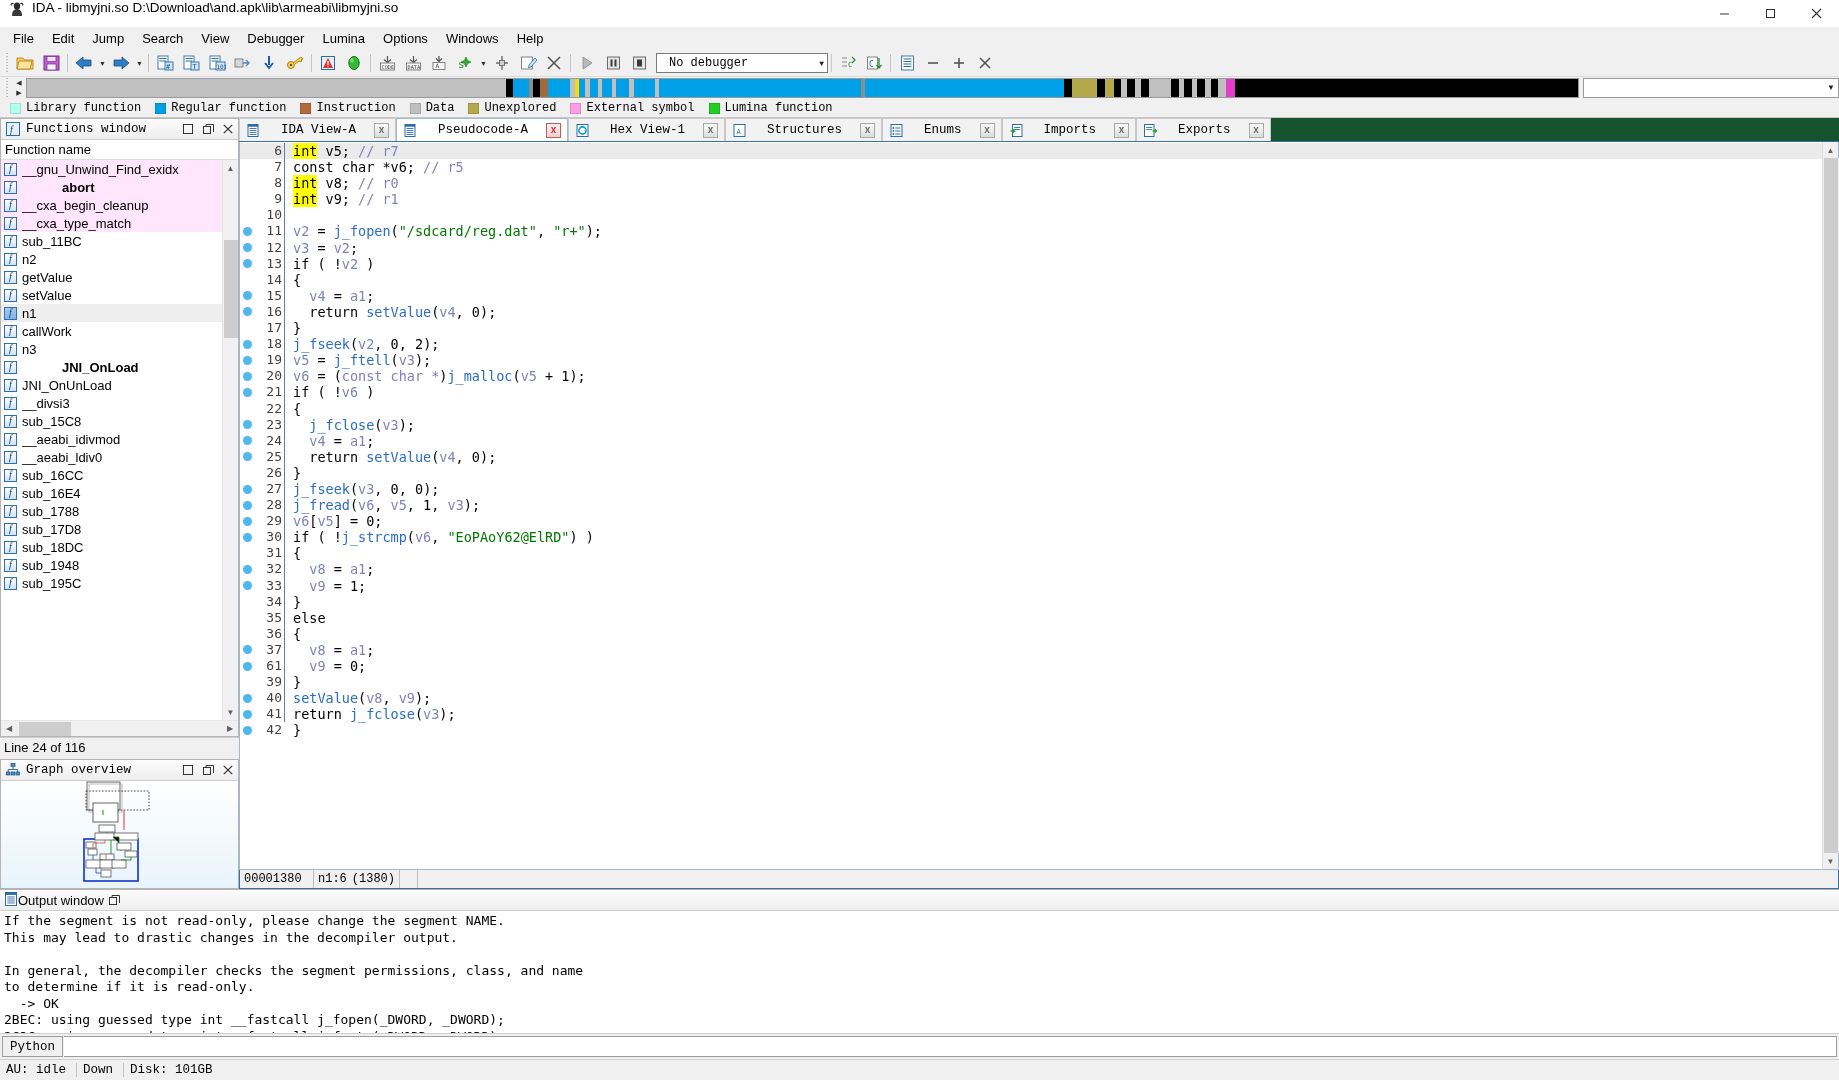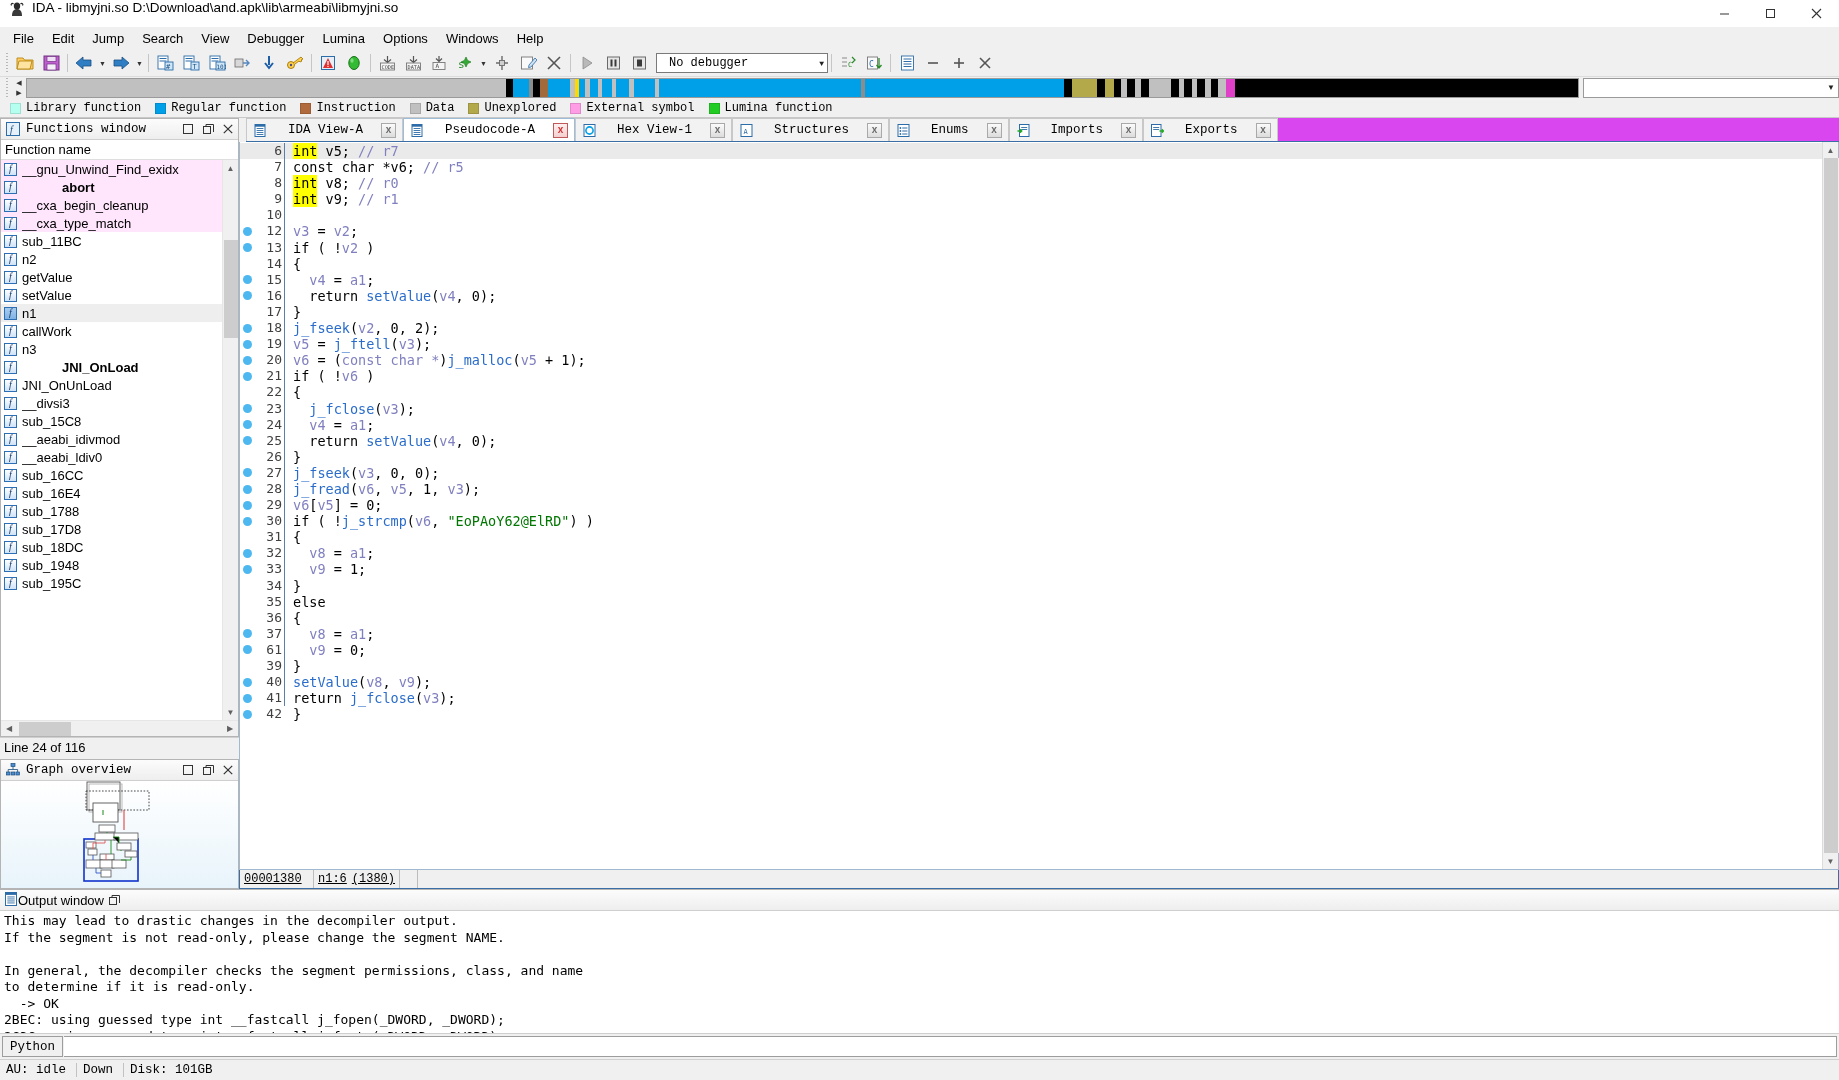--- a/index.html
+++ b/index.html
@@ -187,22 +187,22 @@
   }
 
   
   .graph-panel { height: 130px; min-height: 130px; margin-top: 3px; }
   .graph-canvas { flex: 1; background: linear-gradient(to bottom, #ffffff, #e8f4fb); position: relative; overflow: hidden; }
 
   
   .right-col { flex: 1; display: flex; flex-direction: column; min-width: 0; background: #f0f0f0; }
 
   .tabbar {
-    height: 24px; min-height: 24px; background: #d946ef;
-    display: flex; align-items: stretch; border-bottom: 1px solid #3b6ea5; margin-left: 7px;
+    height: 24px; min-height: 24px; background: #14532d;
+    display: flex; align-items: stretch; border-bottom: 1px solid #3b6ea5;
   }
   .tab {
     display: flex; align-items: center; padding: 0 6px;
     border: 1px solid #c8c8c8; border-bottom: none; background: #f2f2f2;
     margin-right: 0px; min-width: 0;
   }
   .tab.active { background: #ffffff; border-color: #9dbcd8; }
   .tab .t-icon { width: 15px; height: 15px; margin-right: 6px; display:flex; align-items:center; justify-content:center; }
   .tab .t-label {
     font-size: 12.5px; font-family: "Liberation Mono", monospace;
@@ -246,21 +246,20 @@
   .str { color: #007700; }          
   .cmt { color: #8080c0; }
 
   .editor-vscroll { width: 16px; min-width: 16px; background: #f0f0f0; display:flex; flex-direction:column; align-items:center; border-left:1px solid #dcdcdc; }
 
   .editor-status {
     height: 19px; min-height: 19px; background: #f0f0f0;
     display: flex; align-items: stretch; border: 1px solid #3b6ea5;
     border-top: none; font-size: 12px;
     font-family: "Liberation Mono", monospace;
-    text-decoration: underline;
   }
   .es-cell { display: flex; align-items: center; padding: 0 4px; border-right: 1px solid #bdbdbd; }
   .es-cell.w1 { min-width: 74px; }
   .es-cell.w2 { min-width: 84px; }
   .es-cell.w3 { min-width: 18px; }
   .es-fill { flex: 1; }
 
   
   .output-panel { height: 170px; min-height: 170px; display: flex; flex-direction: column; background: #f0f0f0; border-top: 1px solid #b4b4b4; }
   .out-head {
@@ -957,20 +956,21 @@
           </div>
         </div>
 
       <div class="editor-wrap">
         <div class="editor" id="editor">
             <div class="code-line cur"><span class="bp-dot"></span><span class="ln">6</span><span class="lnbar"></span><span class="code-txt"><span class="kw">int</span><span class="k"> </span><span class="k">v5</span><span class="k">; </span><span class="cmt">// </span><span class="cmt">r7</span></span></div>
             <div class="code-line"><span class="bp-dot"></span><span class="ln">7</span><span class="lnbar"></span><span class="code-txt"><span class="k">const char </span><span class="k">*v6; </span><span class="cmt">// </span><span class="cmt">r5</span></span></div>
             <div class="code-line"><span class="bp-dot"></span><span class="ln">8</span><span class="lnbar"></span><span class="code-txt"><span class="kw">int</span><span class="k"> </span><span class="k">v8</span><span class="k">; </span><span class="cmt">// </span><span class="cmt">r0</span></span></div>
             <div class="code-line"><span class="bp-dot"></span><span class="ln">9</span><span class="lnbar"></span><span class="code-txt"><span class="kw">int</span><span class="k"> </span><span class="k">v9</span><span class="k">; </span><span class="cmt">// </span><span class="cmt">r1</span></span></div>
             <div class="code-line"><span class="bp-dot"></span><span class="ln">10</span><span class="lnbar"></span><span class="code-txt"></span></div>
+            <div class="code-line"><span class="bp-dot"><i></i></span><span class="ln">11</span><span class="lnbar"></span><span class="code-txt"><span class="id">v2</span><span class="k"> = </span><span class="fnc">j_fopen</span><span class="k">(</span><span class="str">"/sdcard/reg.dat"</span><span class="k">, </span><span class="str">"r+"</span><span class="k">);</span></span></div>
             <div class="code-line"><span class="bp-dot"><i></i></span><span class="ln">12</span><span class="lnbar"></span><span class="code-txt"><span class="id">v3</span><span class="k"> = </span><span class="id">v2</span><span class="k">;</span></span></div>
             <div class="code-line"><span class="bp-dot"><i></i></span><span class="ln">13</span><span class="lnbar"></span><span class="code-txt"><span class="k">if ( !</span><span class="id">v2</span><span class="k"> )</span></span></div>
             <div class="code-line"><span class="bp-dot"></span><span class="ln">14</span><span class="lnbar"></span><span class="code-txt"><span class="k">{</span></span></div>
             <div class="code-line"><span class="bp-dot"><i></i></span><span class="ln">15</span><span class="lnbar"></span><span class="code-txt"><span class="k">  </span><span class="id">v4</span><span class="k"> = </span><span class="id">a1</span><span class="k">;</span></span></div>
             <div class="code-line"><span class="bp-dot"><i></i></span><span class="ln">16</span><span class="lnbar"></span><span class="code-txt"><span class="k">  return </span><span class="fnc">setValue</span><span class="k">(</span><span class="id">v4</span><span class="k">, </span><span class="k">0</span><span class="k">);</span></span></div>
             <div class="code-line"><span class="bp-dot"></span><span class="ln">17</span><span class="lnbar"></span><span class="code-txt"><span class="k">}</span></span></div>
             <div class="code-line"><span class="bp-dot"><i></i></span><span class="ln">18</span><span class="lnbar"></span><span class="code-txt"><span class="fnc">j_fseek</span><span class="k">(</span><span class="id">v2</span><span class="k">, </span><span class="k">0</span><span class="k">, </span><span class="k">2</span><span class="k">);</span></span></div>
             <div class="code-line"><span class="bp-dot"><i></i></span><span class="ln">19</span><span class="lnbar"></span><span class="code-txt"><span class="id">v5</span><span class="k"> = </span><span class="fnc">j_ftell</span><span class="k">(</span><span class="id">v3</span><span class="k">);</span></span></div>
             <div class="code-line"><span class="bp-dot"><i></i></span><span class="ln">20</span><span class="lnbar"></span><span class="code-txt"><span class="id">v6</span><span class="k"> = (</span><span class="id">const char *</span><span class="k">)</span><span class="fnc">j_malloc</span><span class="k">(</span><span class="id">v5</span><span class="k"> + </span><span class="k">1</span><span class="k">);</span></span></div>
             <div class="code-line"><span class="bp-dot"><i></i></span><span class="ln">21</span><span class="lnbar"></span><span class="code-txt"><span class="k">if ( !</span><span class="id">v6</span><span class="k"> )</span></span></div>
@@ -1045,22 +1045,22 @@
         </div>
         <div class="p-btn">
           <svg width="10" height="10" viewBox="0 0 10 10">
               <line x1="0.8" y1="0.8" x2="9.2" y2="9.2" stroke="#333" stroke-width="1.2"></line>
               <line x1="9.2" y1="0.8" x2="0.8" y2="9.2" stroke="#333" stroke-width="1.2"></line>
             </svg>
         </div>
       </div>
     </div>
     <div class="out-body" id="out-body">
+        <div class="out-line">If the segment is not read-only, please change the segment NAME.</div>
         <div class="out-line">This may lead to drastic changes in the decompiler output.</div>
-        <div class="out-line">If the segment is not read-only, please change the segment NAME.</div>
         <div class="out-line">&nbsp;</div>
         <div class="out-line">In general, the decompiler checks the segment permissions, class, and name</div>
         <div class="out-line">to determine if it is read-only.</div>
         <div class="out-line">  -&gt; OK</div>
         <div class="out-line">2BEC: using guessed type int __fastcall j_fopen(_DWORD, _DWORD);</div>
         <div class="out-line">2C3C: using guessed type int __fastcall j_fputs(_DWORD, _DWORD);</div>
       </div>
     <div class="out-input-row">
       <div class="py-btn">Python</div>
       <input class="py-input" value="" placeholder="" style="">

